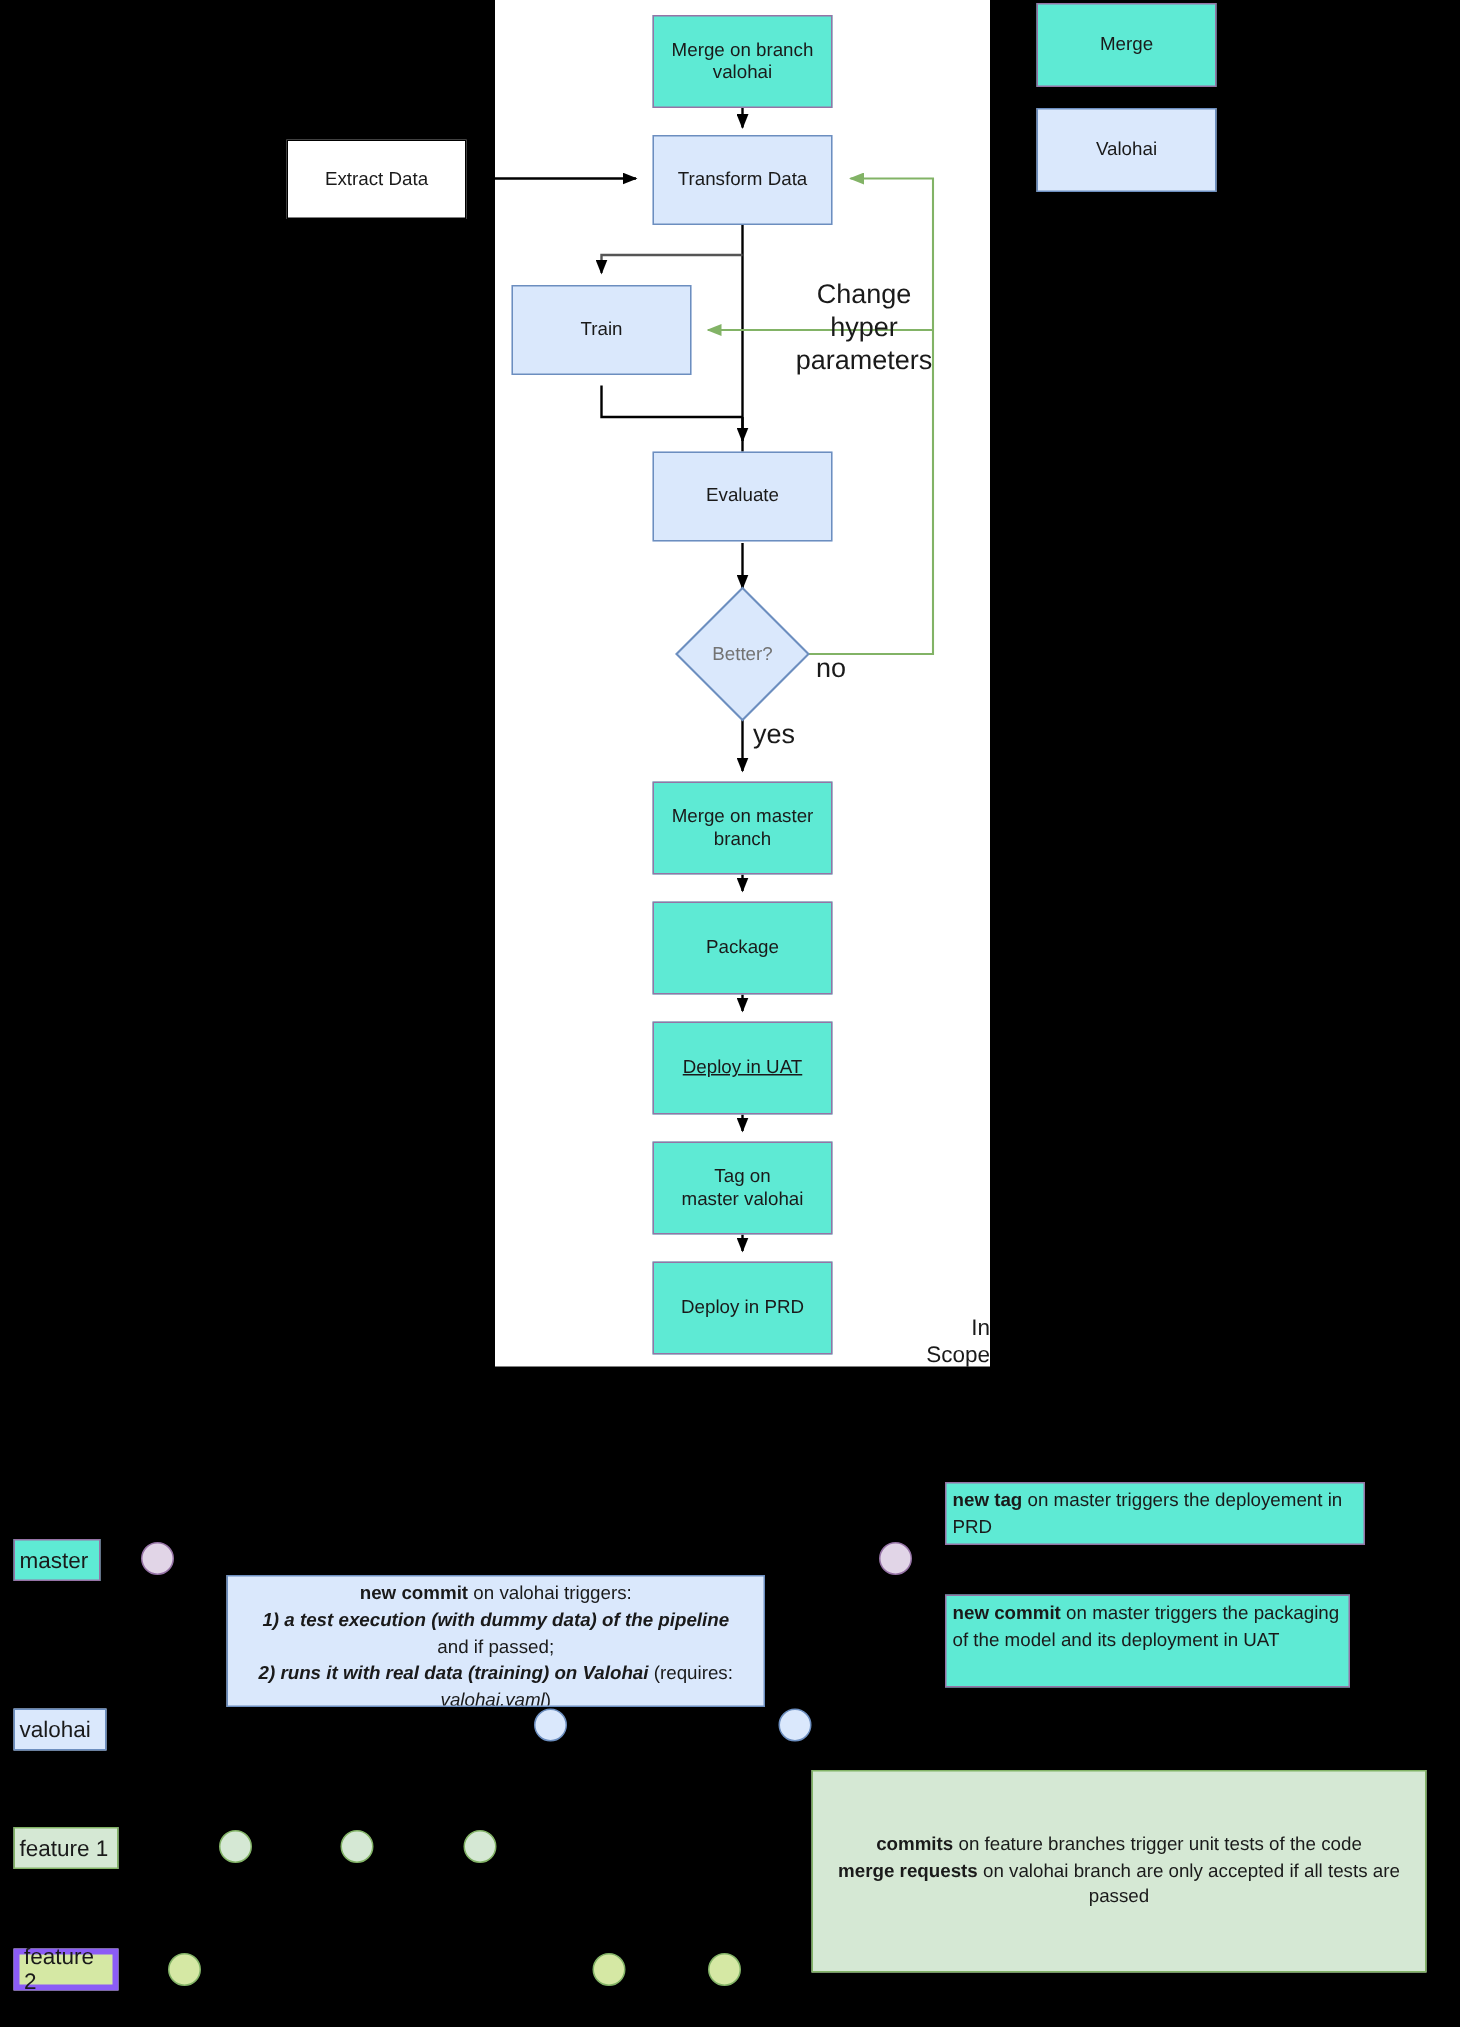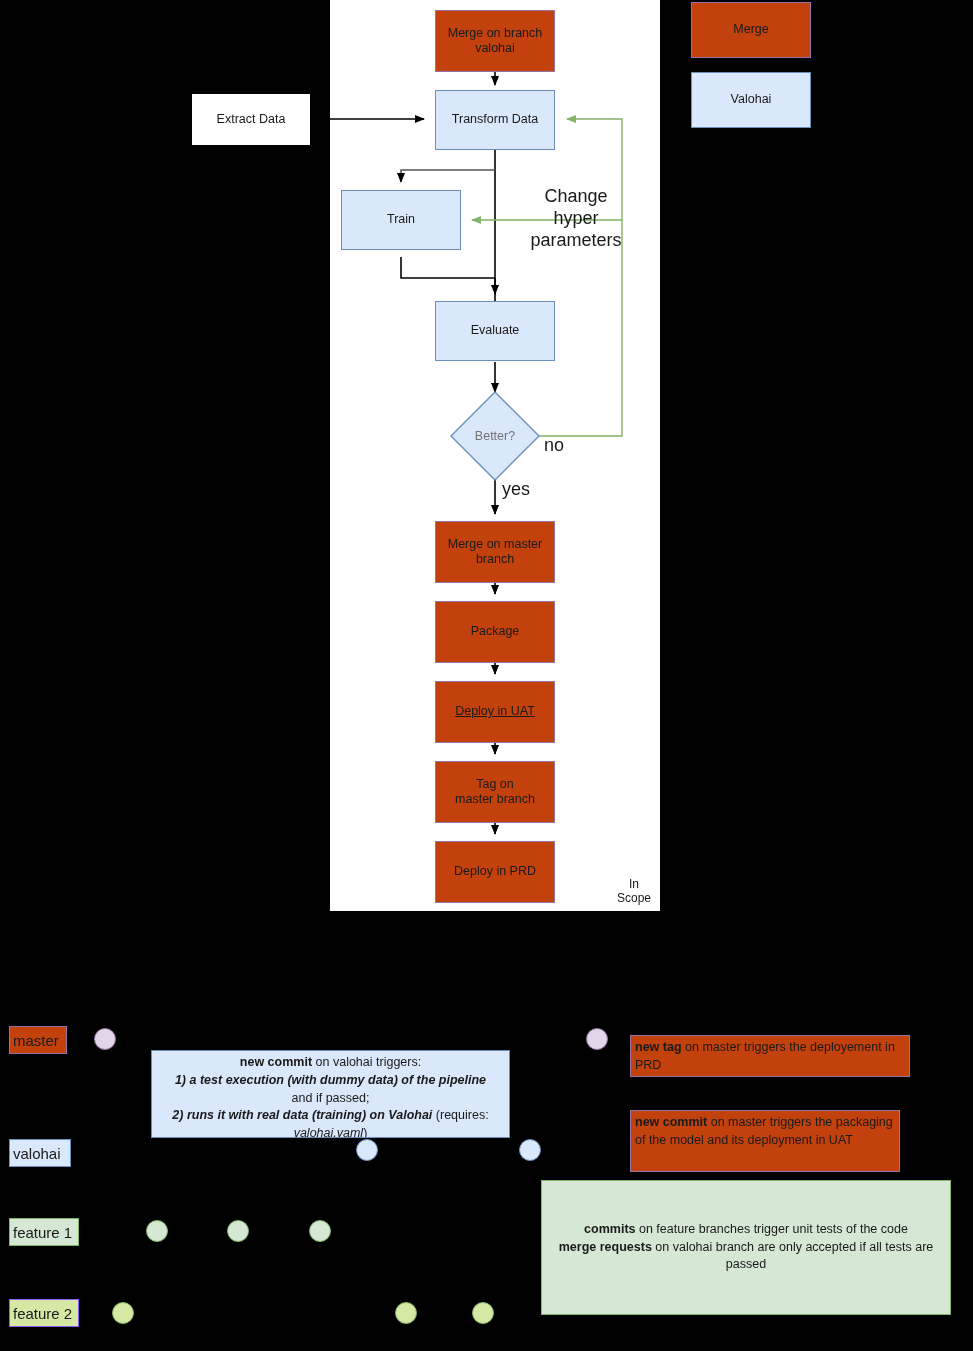--- a/index.html
+++ b/index.html
@@ -26,38 +26,38 @@
     display: flex;
     align-items: center;
     justify-content: center;
     text-align: center;
     font-size: 12.5px;
     color: #1a1a1a;
     line-height: 1.22;
     white-space: pre-line;
   }
   .n-purple {
-    background: #c2410c;
+    background: #5eead4;
     border: 1px solid #9673a6;
   }
   .n-blue {
     background: #dae8fc;
     border: 1px solid #6c8ebf;
   }
   .n-white {
     background: #ffffff;
     border: 1px solid #000000;
   }
   .n-green {
     background: #d5e8d4;
     border: 1px solid #82b366;
   }
   .n-yellowgreen {
     background: #d5e8a4;
-    border: 1px solid #8b5cf6;
+    border: 4px solid #8b5cf6;
   }
   .diamond-wrap {
     position: absolute;
   }
   .diamond-label {
     position: absolute;
     left: 0; top: 0;
     width: 100%;
     height: 100%;
     display: flex;
@@ -69,23 +69,23 @@
   .edge-label {
     position: absolute;
     font-size: 18px;
     color: #1a1a1a;
     line-height: 1.22;
     text-align: center;
     white-space: pre-line;
   }
   .scope-label {
     position: absolute;
-    font-size: 12px;
-    color: #1a1a1a;
-    text-align: center;
+    font-size: 15px;
+    color: #1a1a1a;
+    text-align: right;
     line-height: 1.2;
     white-space: pre-line;
   }
   .branch-tag {
     position: absolute;
     box-sizing: border-box;
     display: flex;
     align-items: center;
     justify-content: flex-start;
     padding-left: 3px;
@@ -104,21 +104,21 @@
   .note {
     position: absolute;
     box-sizing: border-box;
     font-size: 12.5px;
     color: #1a1a1a;
     line-height: 1.42;
     padding: 3px 4px;
     overflow: hidden;
   }
   .note-center { text-align: center; }
-  .note-left { text-align: left; margin-top: 47px; }
+  .note-left { text-align: left; }
   .note-mid {
     display: flex;
     align-items: center;
     justify-content: center;
   }
   .b { font-weight: bold; }
   .bi { font-weight: bold; font-style: italic; }
   .i { font-style: italic; }
 </style>
 </head>
@@ -182,21 +182,21 @@
 </div>
 
 <div class="node n-purple" style="left:435px; top:521px; width:120px; height:62px;">Merge on master
 branch</div>
 
 <div class="node n-purple" style="left:435px; top:601px; width:120px; height:62px;">Package</div>
 
 <div class="node n-purple" style="left:435px; top:681px; width:120px; height:62px;text-decoration:underline;">Deploy in UAT</div>
 
 <div class="node n-purple" style="left:435px; top:761px; width:120px; height:62px;">Tag on
-master branch</div>
+master valohai</div>
 
 <div class="node n-purple" style="left:435px; top:841px; width:120px; height:62px;">Deploy in PRD</div>
 
 <div class="edge-label" style="left:526px; top:186px; width:100px;">Change hyper
 parameters</div>
 
 <div class="edge-label" style="left:542px; top:435px; width:24px; text-align:center;">no</div>
 
 <div class="edge-label" style="left:460px; top:479px; width:28px; text-align:left;margin-left:42px;">yes</div>
 

